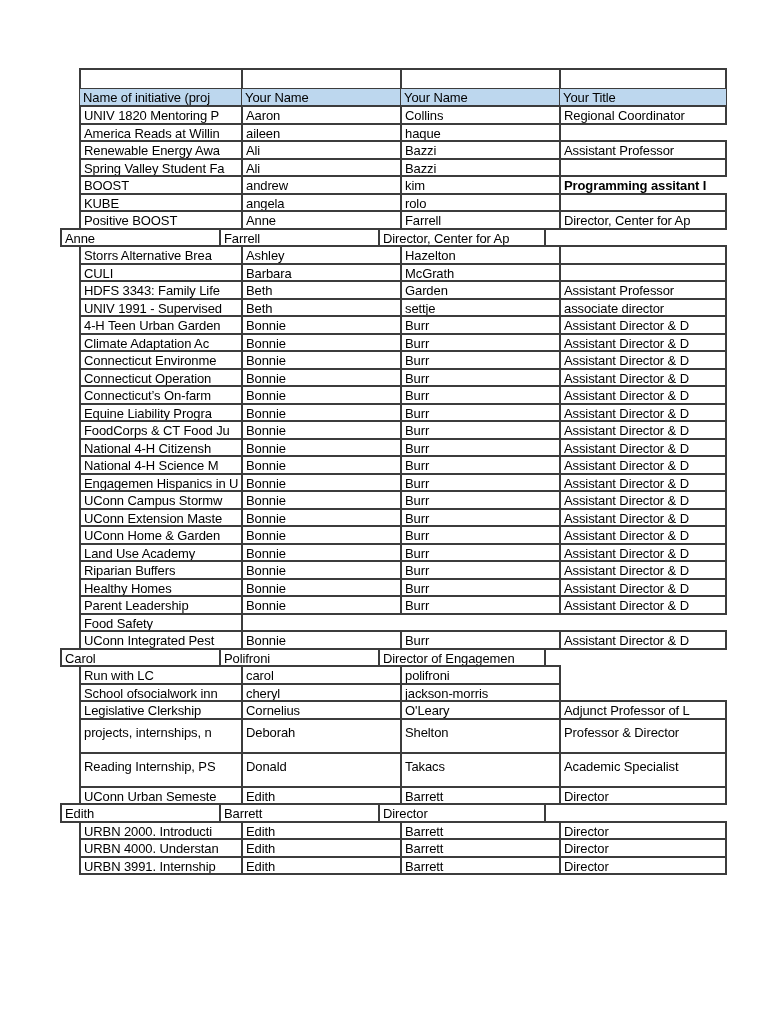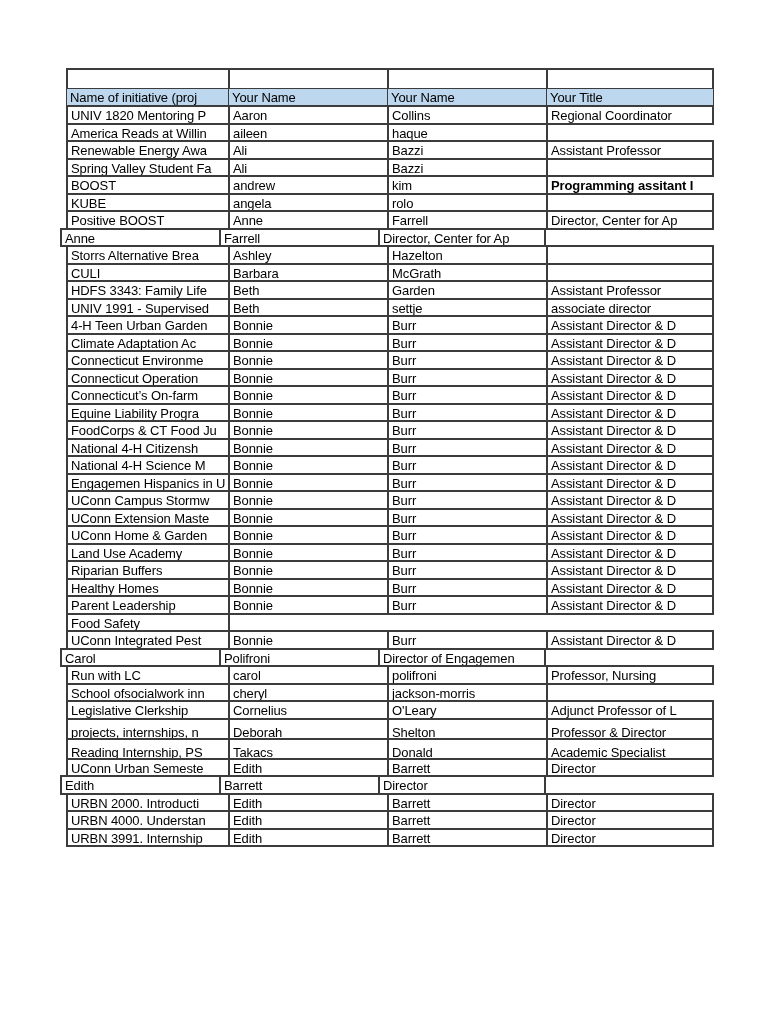--- a/index.html
+++ b/index.html
@@ -14,27 +14,27 @@
   .cell{
     box-sizing:border-box;flex:none;
     border:2px solid #3c3c3c;
     height:19.5px;line-height:16px;
     font-size:13px;letter-spacing:-0.1px;
     padding:1px 0 0 3px;
     white-space:nowrap;overflow:hidden;
     margin-left:-2px;
     background:transparent;
   }
-  .c0{width:164px;margin-left:4px;}
+  .c0{width:164px;margin-left:17px;}
   .c1{width:161px;}
   .c2{width:161px;}
   .c3{width:168px;}
   .row-empty .cell{height:22px;}
   .row-header .cell{height:19px;background:#BDD7EE;border-width:1.5px;}
-  .tall .cell{height:22px;line-height:21px;padding-top:2px;}
+  .tall .cell{height:36px;line-height:21px;padding-top:2px;}
   .noborder{border-color:transparent;background:transparent;font-weight:bold;}
 </style>
 </head>
 <body>
 
 <div id="page">
   <div id="sheet">
       <div class="row row-empty">
         <div class="cell c0"></div>
         <div class="cell c1"></div>
@@ -234,21 +234,20 @@
       </div>
       <div class="row">
         <div class="cell c1">Carol</div>
         <div class="cell c2">Polifroni</div>
         <div class="cell c3">Director of Engagemen</div>
       </div>
       <div class="row">
         <div class="cell c0">Run with LC</div>
         <div class="cell c1">carol</div>
         <div class="cell c2">polifroni</div>
-        <div class="cell c3">Professor, Nursing</div>
       </div>
       <div class="row">
         <div class="cell c0">School ofsocialwork inn</div>
         <div class="cell c1">cheryl</div>
         <div class="cell c2">jackson-morris</div>
         <div class="cell c3 noborder"></div>
       </div>
       <div class="row">
         <div class="cell c0">Legislative Clerkship</div>
         <div class="cell c1">Cornelius</div>
@@ -256,22 +255,22 @@
         <div class="cell c3">Adjunct Professor of L</div>
       </div>
       <div class="row tall">
         <div class="cell c0">projects, internships, n</div>
         <div class="cell c1">Deborah</div>
         <div class="cell c2">Shelton</div>
         <div class="cell c3">Professor &amp; Director</div>
       </div>
       <div class="row tall">
         <div class="cell c0">Reading Internship, PS</div>
+        <div class="cell c1">Donald</div>
         <div class="cell c2">Takacs</div>
-        <div class="cell c1">Donald</div>
         <div class="cell c3">Academic Specialist</div>
       </div>
       <div class="row">
         <div class="cell c0">UConn Urban Semeste</div>
         <div class="cell c1">Edith</div>
         <div class="cell c2">Barrett</div>
         <div class="cell c3">Director</div>
       </div>
       <div class="row">
         <div class="cell c1">Edith</div>

